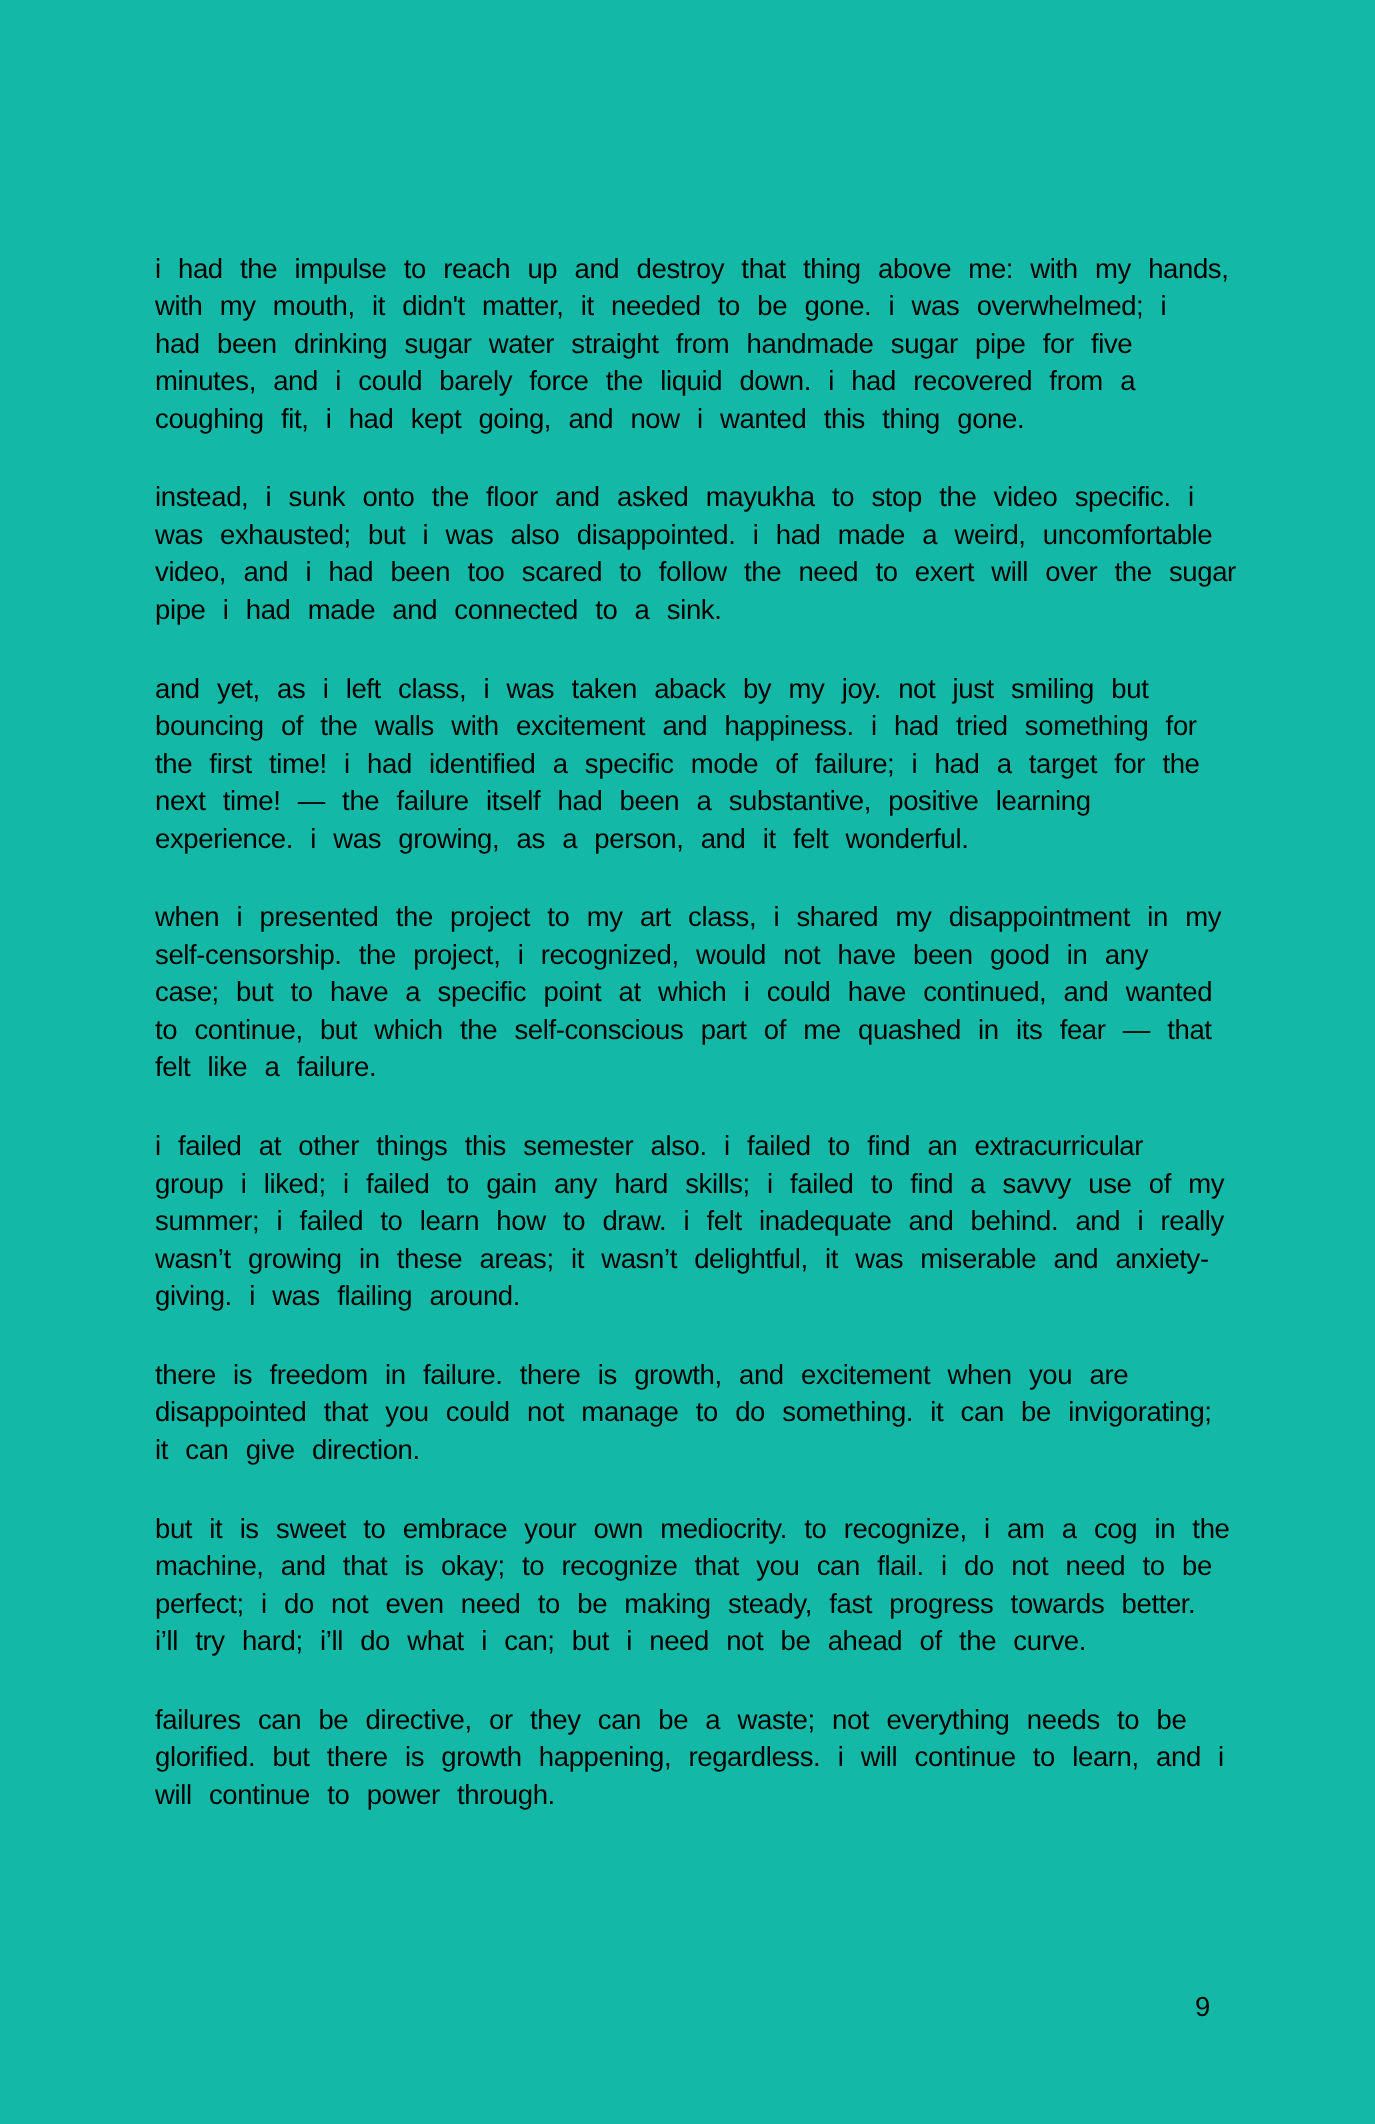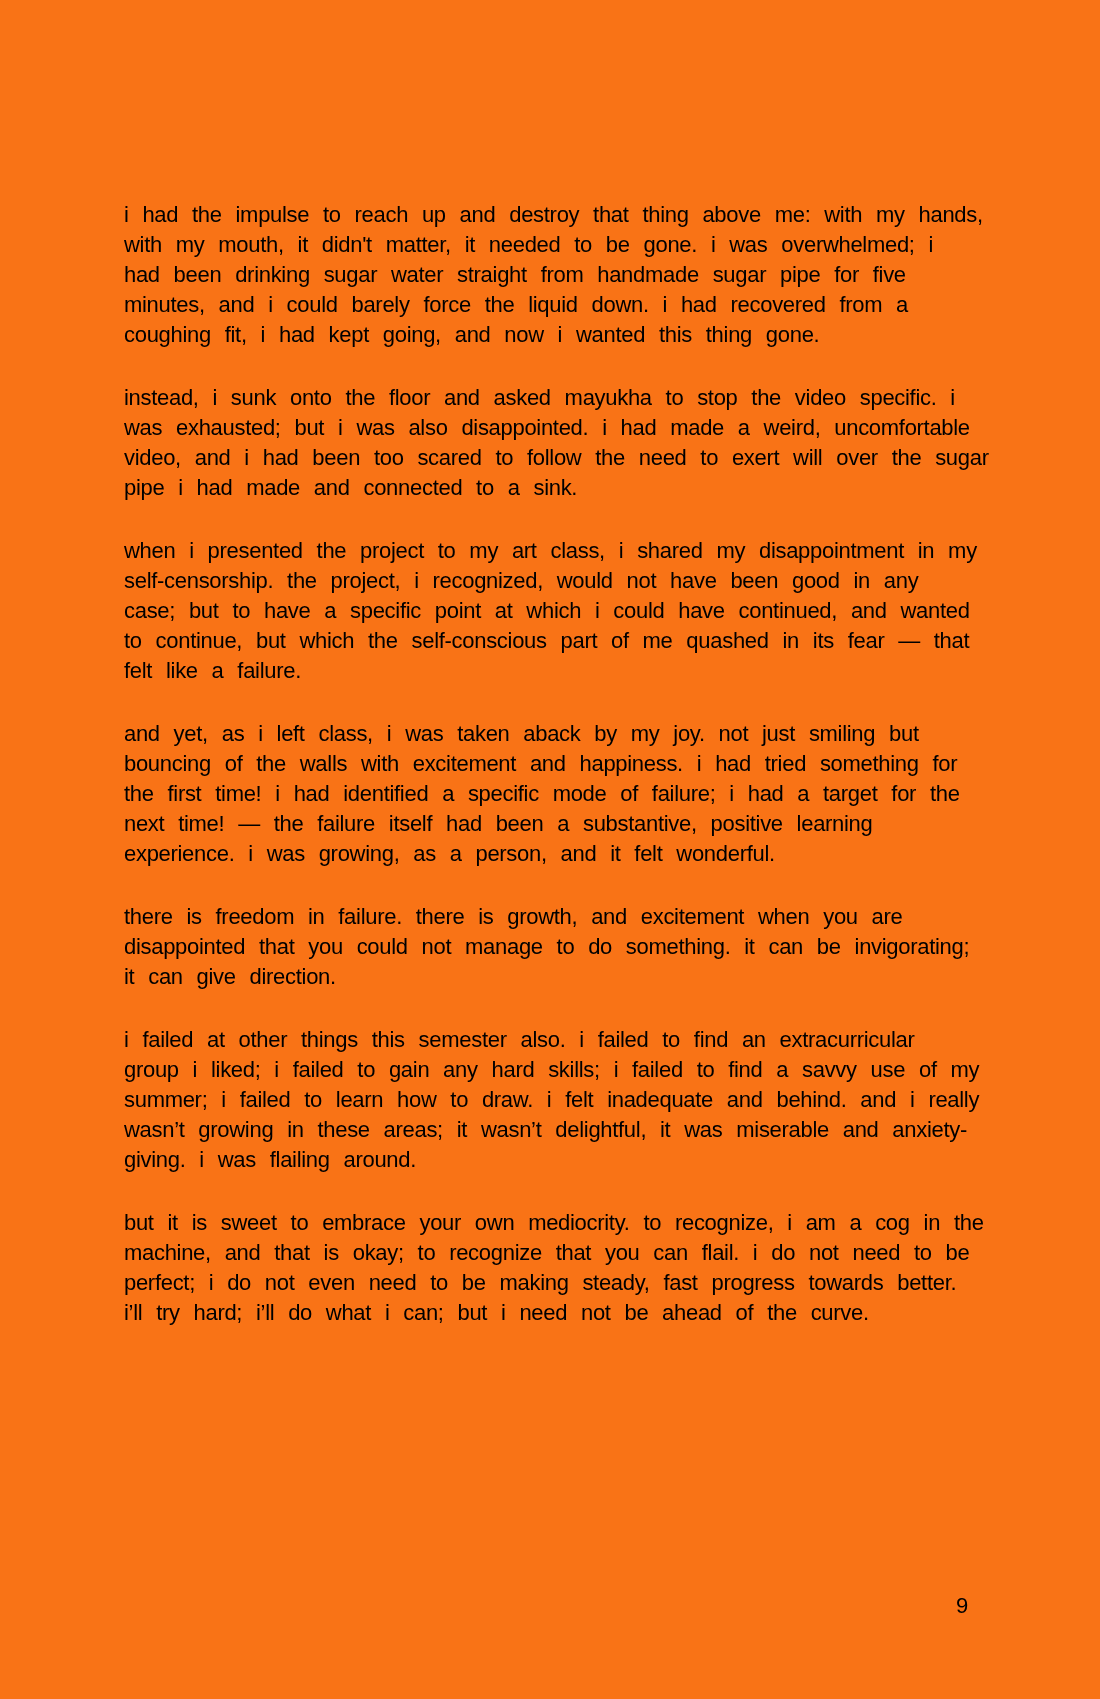--- a/index.html
+++ b/index.html
@@ -4,21 +4,21 @@
 <style>
   html, body {
     margin: 0;
     padding: 0;
     background: #ffffff;
   }
   .page {
     position: relative;
     width: 1100px;
     height: 1699px;
-    background: #f97316;
+    background: #14b8a6;
     overflow: hidden;
     font-family: "Liberation Sans", sans-serif;
     color: #000000;
   }
   .essay-body {
     position: absolute;
     left: 124px;
     top: 200px;
     width: 892px;
   }
@@ -47,37 +47,40 @@
   <div class="essay-body">
     <p class="essay-paragraph">i had the impulse to reach up and destroy that thing above me: with my hands,
 with my mouth, it didn't matter, it needed to be gone. i was overwhelmed; i
 had been drinking sugar water straight from handmade sugar pipe for five
 minutes, and i could barely force the liquid down. i had recovered from a
 coughing fit, i had kept going, and now i wanted this thing gone.</p>
     <p class="essay-paragraph">instead, i sunk onto the floor and asked mayukha to stop the video specific. i
 was exhausted; but i was also disappointed. i had made a weird, uncomfortable
 video, and i had been too scared to follow the need to exert will over the sugar
 pipe i had made and connected to a sink.</p>
+    <p class="essay-paragraph">and yet, as i left class, i was taken aback by my joy. not just smiling but
+bouncing of the walls with excitement and happiness. i had tried something for
+the first time! i had identified a specific mode of failure; i had a target for the
+next time! — the failure itself had been a substantive, positive learning
+experience. i was growing, as a person, and it felt wonderful.</p>
     <p class="essay-paragraph">when i presented the project to my art class, i shared my disappointment in my
 self-censorship. the project, i recognized, would not have been good in any
 case; but to have a specific point at which i could have continued, and wanted
 to continue, but which the self-conscious part of me quashed in its fear — that
 felt like a failure.</p>
-    <p class="essay-paragraph">and yet, as i left class, i was taken aback by my joy. not just smiling but
-bouncing of the walls with excitement and happiness. i had tried something for
-the first time! i had identified a specific mode of failure; i had a target for the
-next time! — the failure itself had been a substantive, positive learning
-experience. i was growing, as a person, and it felt wonderful.</p>
-    <p class="essay-paragraph">there is freedom in failure. there is growth, and excitement when you are
-disappointed that you could not manage to do something. it can be invigorating;
-it can give direction.</p>
     <p class="essay-paragraph">i failed at other things this semester also. i failed to find an extracurricular
 group i liked; i failed to gain any hard skills; i failed to find a savvy use of my
 summer; i failed to learn how to draw. i felt inadequate and behind. and i really
 wasn’t growing in these areas; it wasn’t delightful, it was miserable and anxiety-
 giving. i was flailing around.</p>
+    <p class="essay-paragraph">there is freedom in failure. there is growth, and excitement when you are
+disappointed that you could not manage to do something. it can be invigorating;
+it can give direction.</p>
     <p class="essay-paragraph">but it is sweet to embrace your own mediocrity. to recognize, i am a cog in the
 machine, and that is okay; to recognize that you can flail. i do not need to be
 perfect; i do not even need to be making steady, fast progress towards better.
 i’ll try hard; i’ll do what i can; but i need not be ahead of the curve.</p>
+    <p class="essay-paragraph">failures can be directive, or they can be a waste; not everything needs to be
+glorified. but there is growth happening, regardless. i will continue to learn, and i
+will continue to power through.</p>
   </div>
   <div class="page-number">9</div>
 </div>
 
 </body></html>

